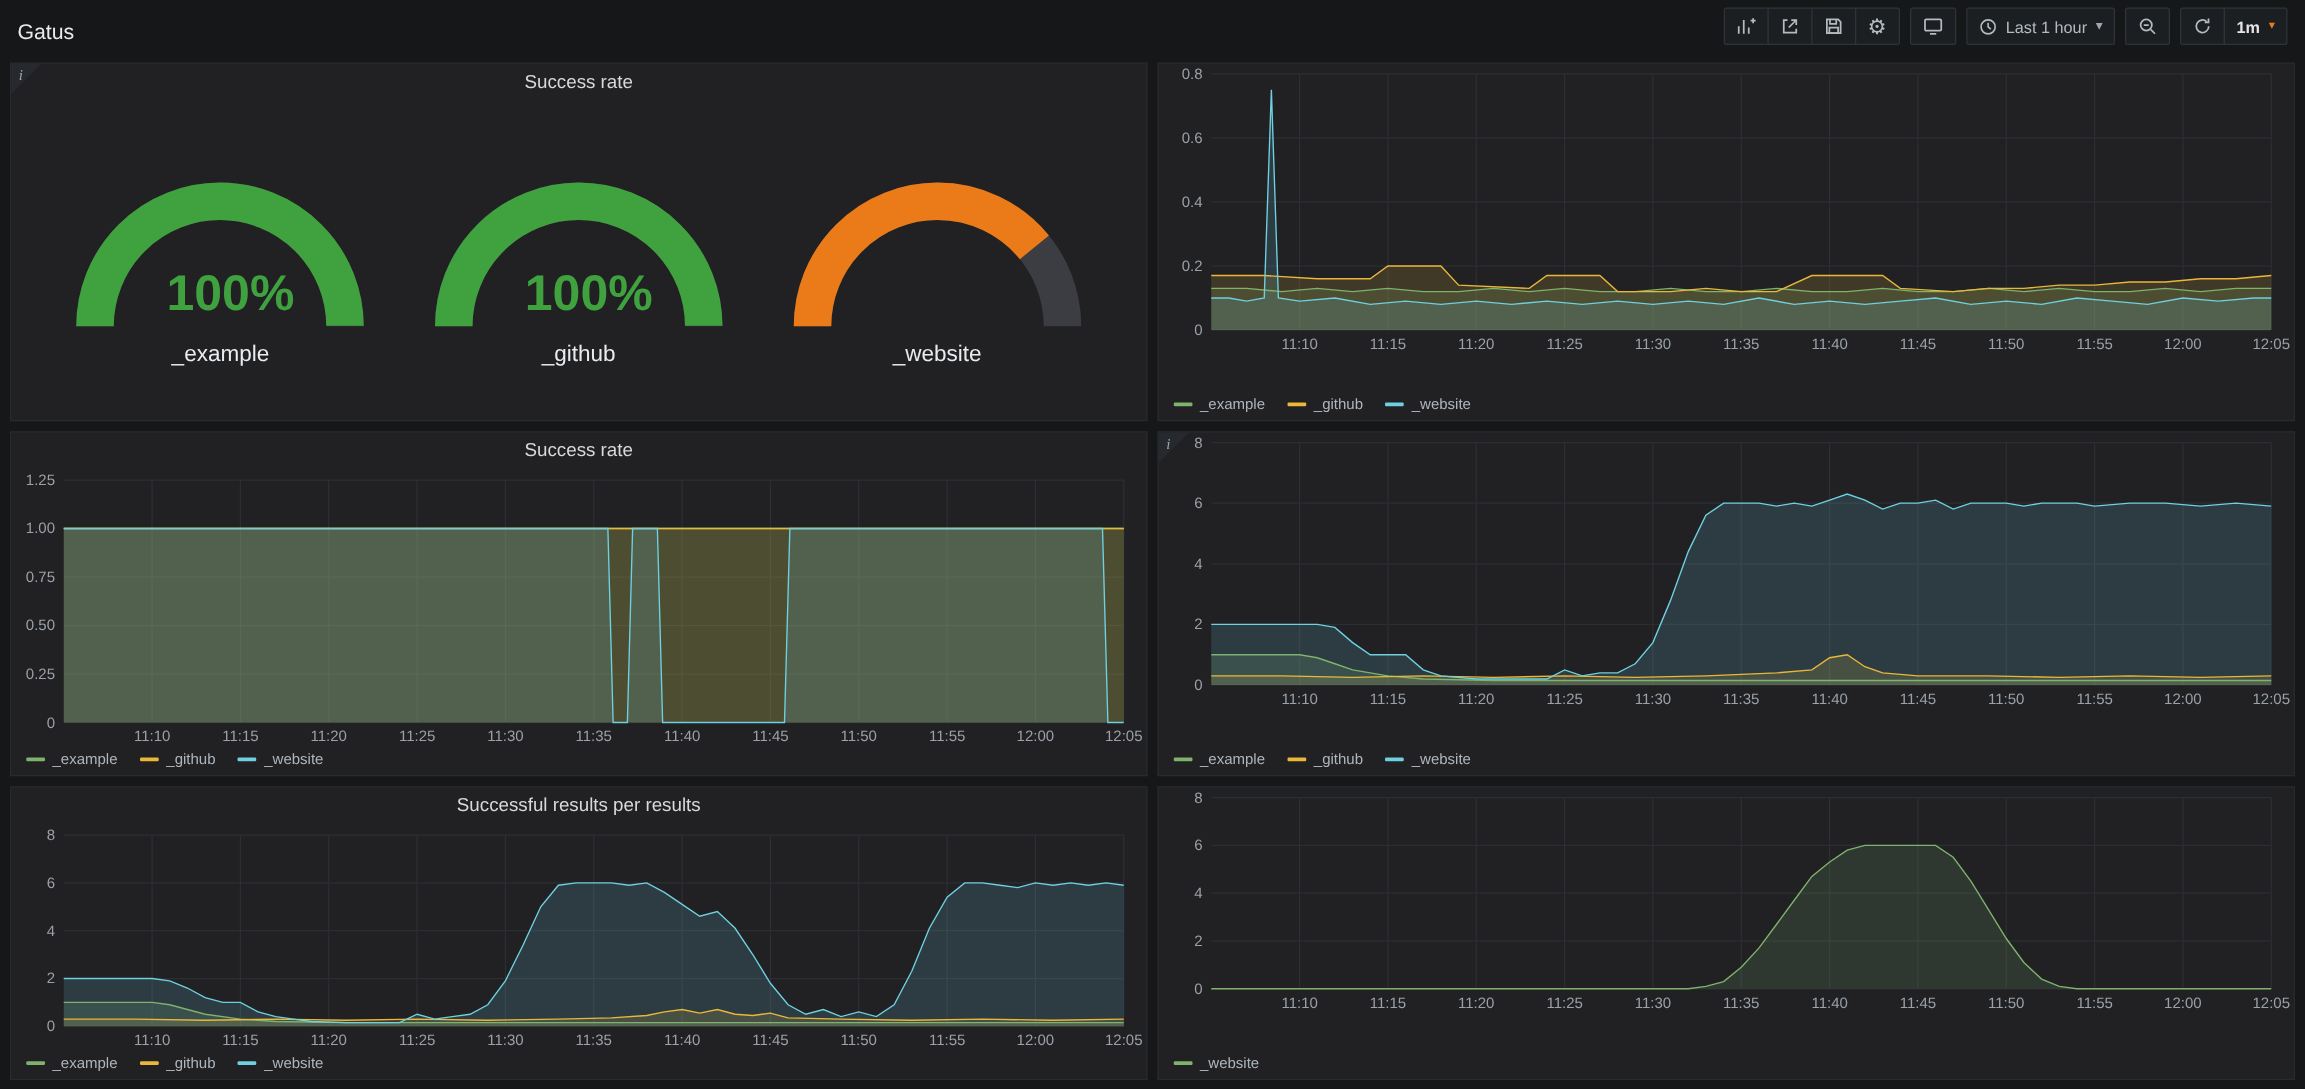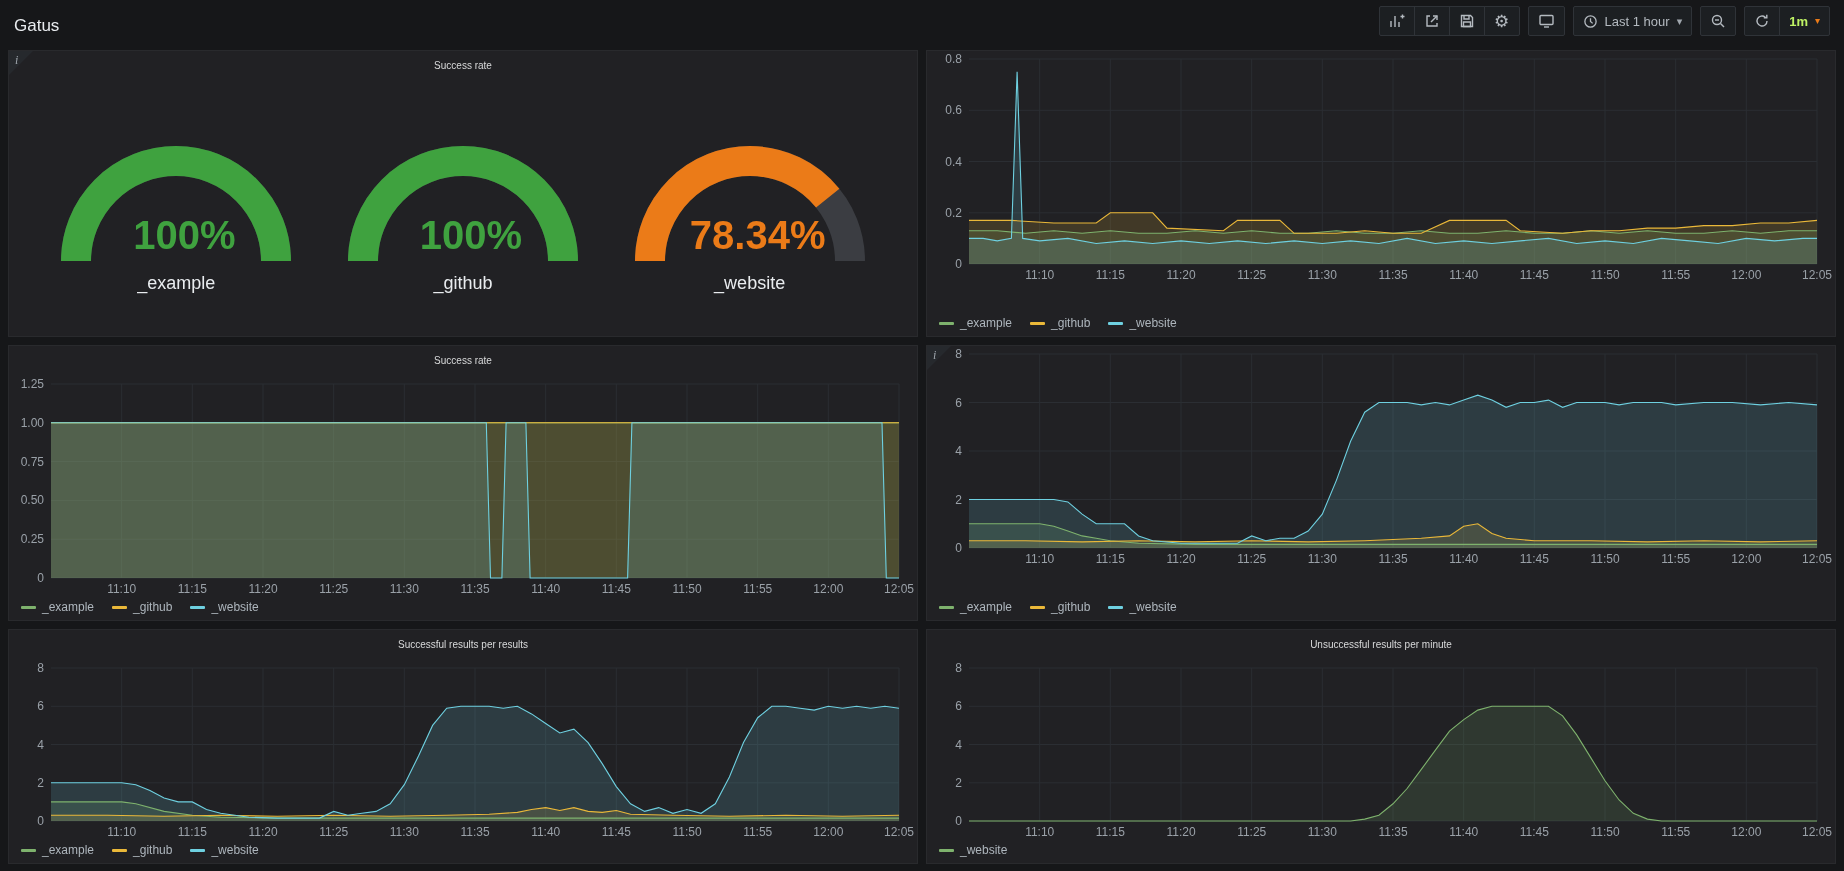--- a/index.html
+++ b/index.html
@@ -23,26 +23,26 @@
   .btn-group .nav-btn:first-child { border-radius:2px 0 0 2px; }
   .btn-group .nav-btn:last-child { border-radius:0 2px 2px 0; }
   .nav-btn {
     height:30px; min-width:36px; padding:0 9px;
     display:flex; align-items:center; justify-content:center; gap:7px;
     background:#1c1f22; border:1px solid #2f3338; border-radius:2px;
     color:#b4bac0; font-size:13px; cursor:pointer; white-space:nowrap;
   }
   .nav-btn svg { stroke:#b4bac0; fill:none; stroke-width:1.4; }
   .gear-glyph { font-size:17px; line-height:1; color:#b4bac0; }
-  .refresh-val { color:#bef264; font-weight:bold; }
+  .refresh-val { color:#e5e5e5; font-weight:bold; }
   .refresh-val-caret { color:#eb7b18; font-size:10px; }
   
   .dash { padding:8px; display:grid; grid-template-columns:1fr 1fr; grid-template-rows:287px 276px 235px; gap:8px; }
   .panel { background:#212124; border:1px solid #292a2d; position:relative; display:flex; flex-direction:column; min-width:0; }
-  .panel-title { height:30px; line-height:30px; text-align:center; font-size:10px; font-weight:500; color:#d8d9da; cursor:pointer; }
+  .panel-title { height:30px; line-height:30px; text-align:center; font-size:15px; font-weight:500; color:#d8d9da; cursor:pointer; }
   .info-tri { position:absolute; top:0; left:0; width:0; height:0; border-left:24px solid #26292d; border-bottom:24px solid transparent; }
   .info-i { position:absolute; top:2px; left:6px; font-size:12px; font-style:italic; color:#9fa6ad; font-family:"Liberation Serif", serif; cursor:pointer; }
   
   .gauges { flex:1; display:flex; align-items:center; justify-content:space-around; padding:0 24px 6px; }
   .gauge { position:relative; width:276px; text-align:center; }
   .gauge svg { display:block; margin:0 auto; }
   .gauge-value { position:absolute; left:16px; right:0; top:96px; font-size:40px; font-weight:700; }
   .gauge-label { margin-top:4px; font-size:18px; color:#e9ecef; }
   
   .chart-body { flex:1; min-height:0; }
@@ -149,21 +149,20 @@
             <path d="M 36 144 A 100 100 0 0 1 236 144" fill="none" stroke="#3fa23f" stroke-width="30" pathLength="100" stroke-dasharray="100 100"></path>
           </svg>
           <div class="gauge-value" style="color:#3fa23f">100%</div>
           <div class="gauge-label">_github</div>
         </div>
         <div class="gauge">
           <svg width="272" height="152" viewBox="0 0 272 152">
             <path d="M 36 144 A 100 100 0 0 1 236 144" fill="none" stroke="#3b3d42" stroke-width="30"></path>
             <path d="M 36 144 A 100 100 0 0 1 236 144" fill="none" stroke="#eb7b18" stroke-width="30" pathLength="100" stroke-dasharray="78.34 100"></path>
           </svg>
-          <div class="gauge-value" style="color:#eb7b18">78.34%</div>
           <div class="gauge-label">_website</div>
         </div>
       </div>
   </section>
 
   <section class="panel">
     <div class="chart-body">
       <svg class="chart">
           <line x1="42" y1="213.0" x2="890.0" y2="213.0" stroke="#2b2e33" stroke-width="1"></line>
           <text class="tick" x="35" y="217.0" text-anchor="end">0</text>
@@ -406,21 +405,20 @@
           <span>_github</span>
         </span>
         <span class="legend-item">
           <span class="legend-mark" style="background: rgb(110, 208, 224);"></span>
           <span>_website</span>
         </span>
       </div>
   </section>
 
   <section class="panel">
-    <div class="panel-title">Unsuccessful results per minute</div>
     <div class="chart-body">
       <svg class="chart">
           <line x1="42" y1="161.0" x2="890.0" y2="161.0" stroke="#2b2e33" stroke-width="1"></line>
           <text class="tick" x="35" y="165.0" text-anchor="end">0</text>
           <line x1="42" y1="122.8" x2="890.0" y2="122.8" stroke="#2b2e33" stroke-width="1"></line>
           <text class="tick" x="35" y="126.8" text-anchor="end">2</text>
           <line x1="42" y1="84.5" x2="890.0" y2="84.5" stroke="#2b2e33" stroke-width="1"></line>
           <text class="tick" x="35" y="88.5" text-anchor="end">4</text>
           <line x1="42" y1="46.3" x2="890.0" y2="46.3" stroke="#2b2e33" stroke-width="1"></line>
           <text class="tick" x="35" y="50.3" text-anchor="end">6</text>

